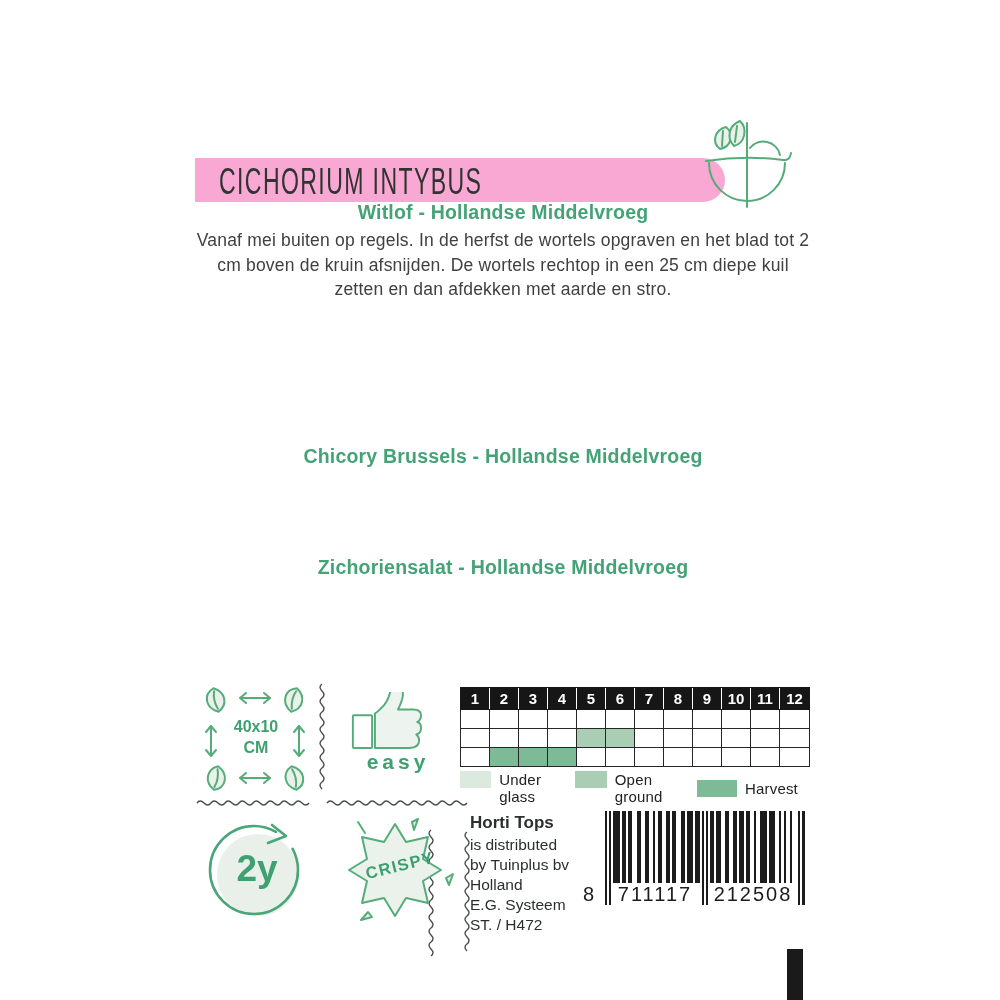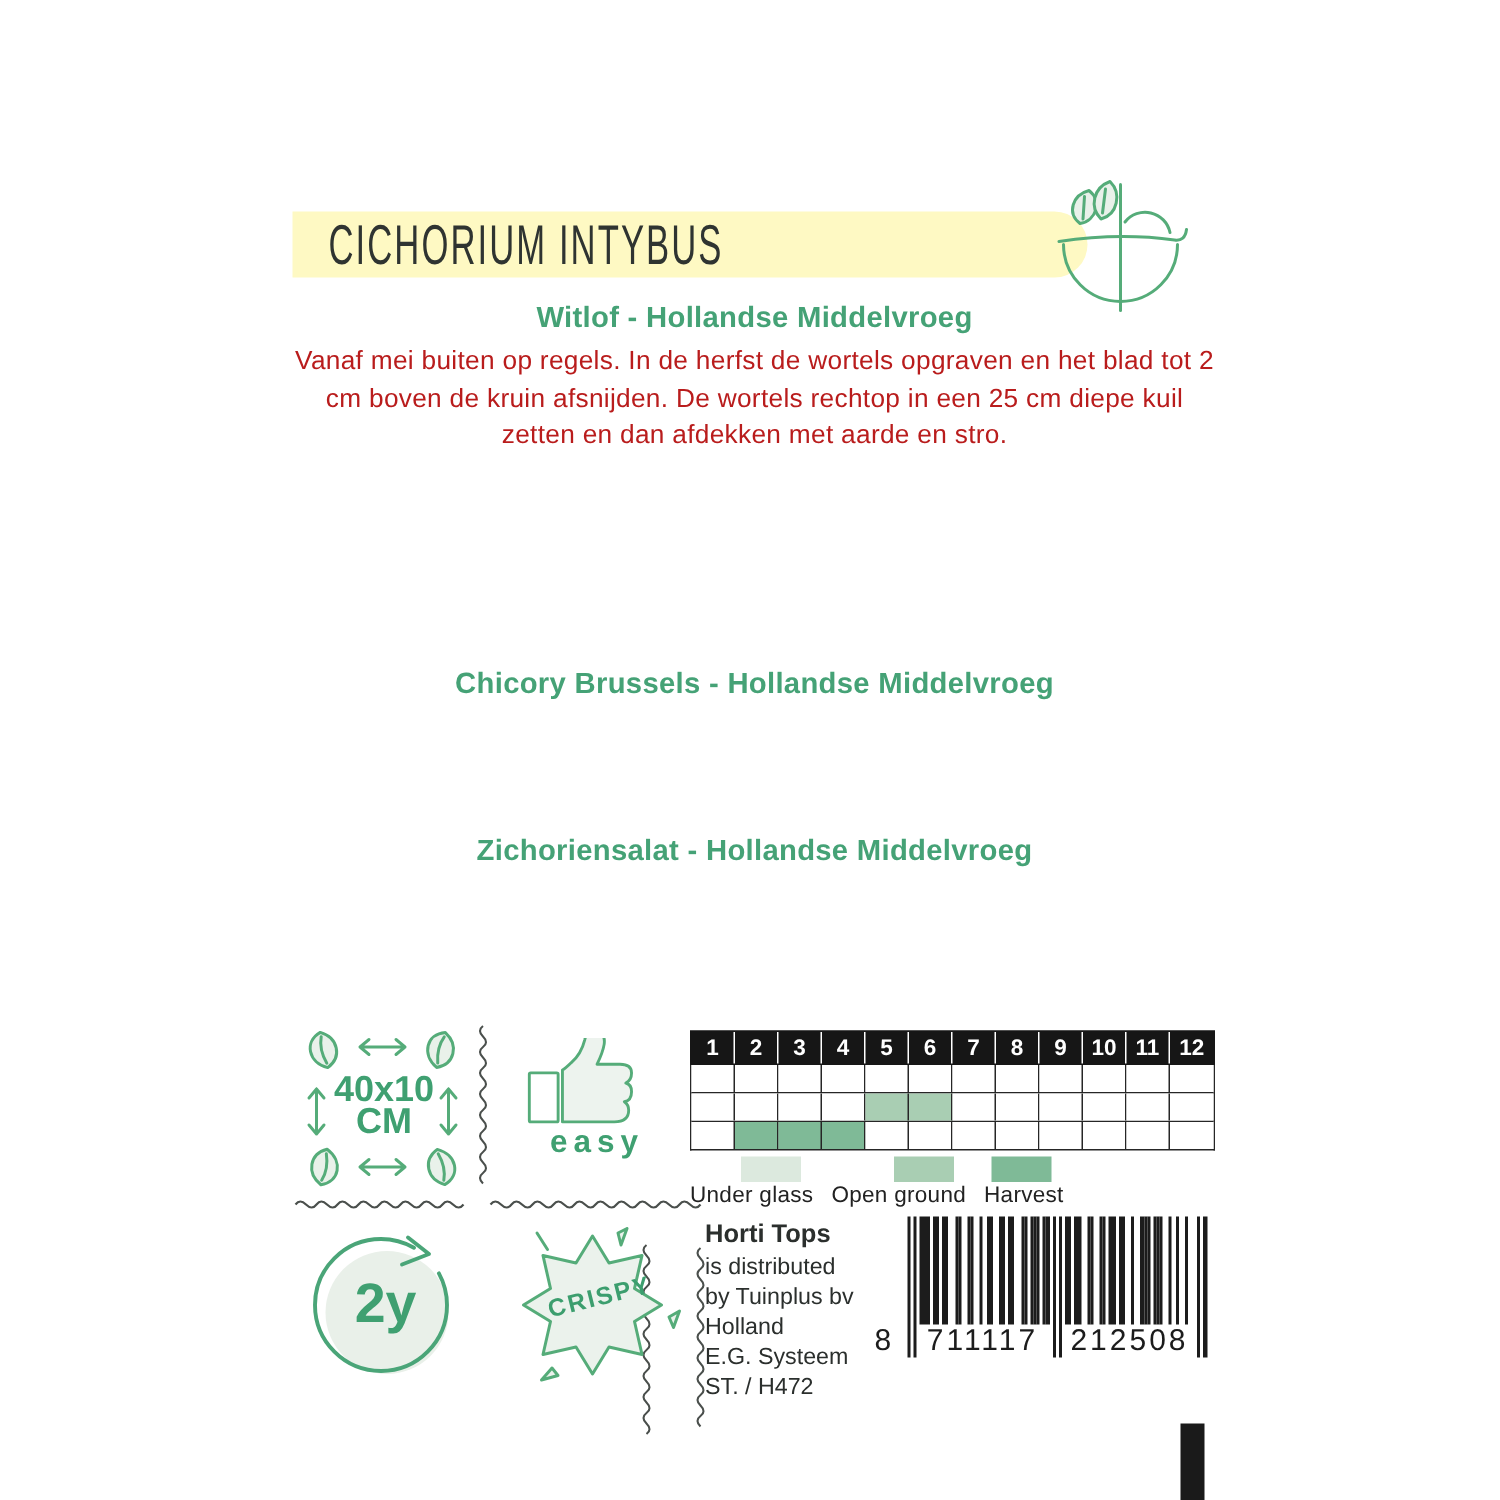--- a/index.html
+++ b/index.html
@@ -1,55 +1,55 @@
 <!DOCTYPE html>
 <html><head>
 <meta charset="utf-8">
 <style>
   html,body{margin:0;padding:0;background:#ffffff;}
   #page{position:relative;width:1000px;height:1000px;background:#ffffff;overflow:hidden;
         font-family:"Liberation Sans", sans-serif;color:#383d3b;}
 
   
-  .band{position:absolute;left:195px;top:141px;width:530px;height:44px;background:#fef9c3;
+  .band{position:absolute;left:195px;top:158px;width:530px;height:44px;background:#f9a8d4;
         border-radius:0 24px 24px 0;}
   .band-title{position:absolute;left:24px;top:0;height:44px;line-height:46px;white-space:nowrap;
         font-size:34px;font-weight:400;color:#2f3431;letter-spacing:2px;
         transform:scale(0.68,1.1);transform-origin:left center;}
   .bowl{position:absolute;left:696px;top:118px;}
 
   
   .section{position:absolute;left:195px;width:616px;text-align:center;}
   .sec-title{font-size:19.5px;font-weight:bold;color:#45a276;margin:0 0 4px 0;letter-spacing:.2px;}
-  .sec-body{font-size:17.5px;line-height:24.5px;color:#b91c1c;margin:0;letter-spacing:.2px;}
+  .sec-body{font-size:17.5px;line-height:24.5px;color:#404040;margin:0;letter-spacing:.2px;}
 
   
   .abs{position:absolute;}
   .wavy{position:absolute;}
   .center-label{position:absolute;text-align:center;color:#3fa071;font-weight:bold;}
-  .spacing-label{left:219px;top:716px;width:74px;font-size:24px;line-height:21px;}
+  .spacing-label{left:219px;top:716px;width:74px;font-size:16px;line-height:21px;}
   .easy-label{left:348px;top:750px;width:100px;font-size:21px;letter-spacing:4px;}
   .twoy-label{left:222px;top:848px;width:70px;font-size:37px;}
   .crispy-label{left:350px;top:856px;width:100px;font-size:16.5px;letter-spacing:1.5px;
         transform:rotate(-14deg);color:#3c9e6e;}
 
   
   .calendar{position:absolute;left:460px;top:687px;width:350px;}
   .cal-month-header{display:grid;grid-template-columns:repeat(12,1fr);background:#161616;
         border:1px solid #161616;height:21px;}
   .cal-month{color:#ffffff;font-weight:bold;font-size:15px;text-align:center;line-height:21px;
         border-right:1px solid #ffffff;}
   .cal-month:last-child{border-right:none;}
   .cal-rows{border:1px solid #262626;border-top:none;}
   .cal-row{display:grid;grid-template-columns:repeat(12,1fr);height:18px;border-top:1px solid #262626;}
   .cal-row:first-child{border-top:none;}
   .cal-cell{border-right:1px solid #262626;background:#ffffff;}
   .cal-cell:last-child{border-right:none;}
   .cal-legend{display:flex;margin-top:4px;align-items:center;}
-  .legend-item{display:flex;align-items:flex-end;margin-right:12px;flex-direction:column;}
+  .legend-item{display:flex;align-items:flex-start;margin-right:12px;}
   .legend-swatch{display:inline-block;width:40px;height:17px;margin-right:8px;}
   .legend-label{font-size:15px;color:#222;letter-spacing:.2px;}
 
   
   .horti{position:absolute;left:470px;top:813px;width:140px;color:#2b2f2d;}
   .horti-name{font-size:17px;font-weight:bold;margin-bottom:2px;}
   .horti-line{font-size:15.5px;line-height:20px;}
 
   
   .barcode{position:absolute;left:583px;top:811px;width:235px;height:100px;}

